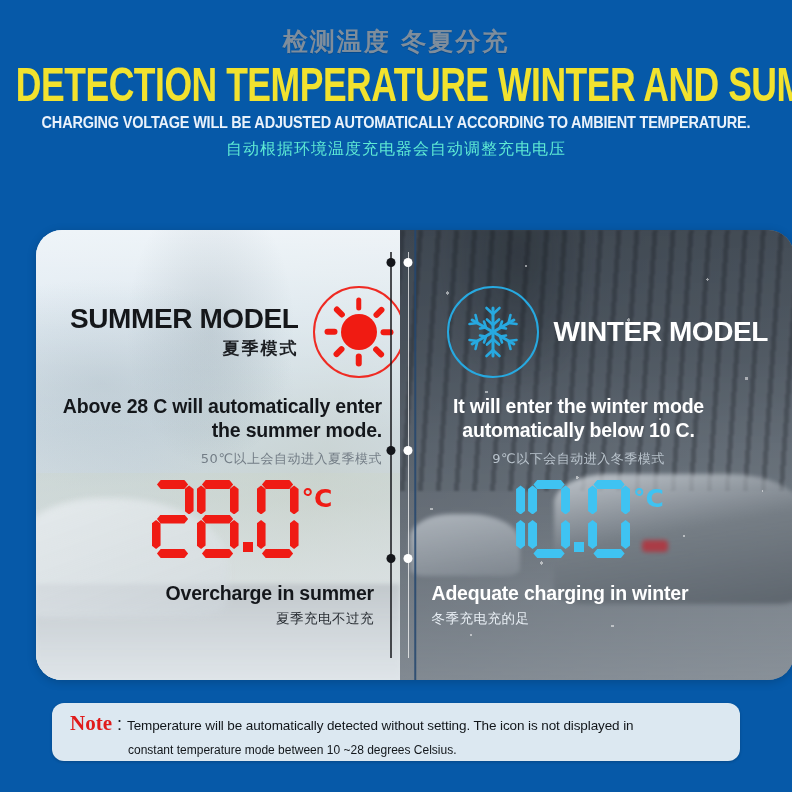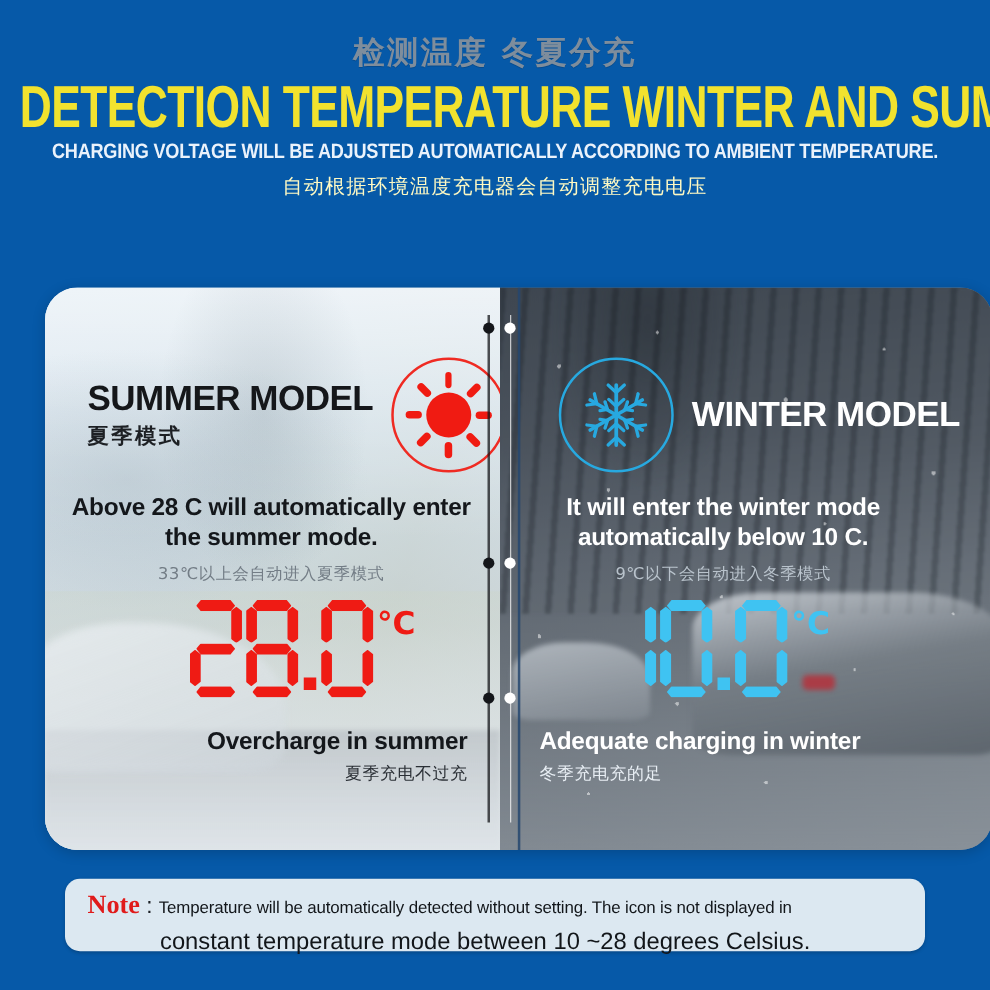--- a/index.html
+++ b/index.html
@@ -33,21 +33,21 @@
   .hdr-en-sub{
     margin-top:16px;
     font-size:14.5px;font-weight:600;letter-spacing:-0.2px;
     color:#eaf2fb;
     transform:scaleY(1.15);
     white-space:nowrap;
   }
   .hdr-cn-sub{
     margin-top:9px;
     font-size:16px;font-weight:500;letter-spacing:1px;
-    color:#fef9c3;
+    color:#5eead4;
     font-family:"DejaVu Sans", sans-serif;
   }
 
   
   .card{
     position:absolute;left:36px;top:230px;width:758px;height:450px;
     border-radius:26px;overflow:hidden;
     display:flex;
     box-shadow:0 2px 10px rgba(0,0,0,.18);
   }
@@ -161,42 +161,42 @@
   .model-en{
     font-size:28px;font-weight:700;letter-spacing:-0.4px;white-space:nowrap;
     line-height:1.05;
   }
   .model-en.sum{color:#15171a;}
   .model-en.win{color:#ffffff;}
   .model-cn{
     font-size:17px;font-weight:600;letter-spacing:2px;margin-top:4px;
     font-family:"DejaVu Sans", sans-serif;
   }
-  .model-cn.sum{color:#1d2024;text-align:left;}
+  .model-cn.sum{color:#1d2024;text-align:right;}
   .model-cn.win{color:#f2f6fa;text-align:left;padding-left:4px;}
 
   
   .icon-ring{
     width:88px;height:88px;border-radius:50%;
     display:flex;align-items:center;justify-content:center;
     flex:0 0 auto;position:relative;
   }
   .icon-ring.sun{border:2.5px solid #ef2b23;}
   .icon-ring.snow{border:2.5px solid #27a9e0;}
   .sun-core{width:36px;height:36px;border-radius:50%;background:#f01b12;}
   .sun-ray{
     position:absolute;left:50%;top:50%;width:5.5px;height:13px;
     background:#f01b12;border-radius:3px;
     transform-origin:50% 50%;
   }
   .snow-svg{display:block;}
 
   
   .stmt{position:absolute;width:330px;}
-  .stmt.sum{left:16px;top:165px;text-align:center;}
+  .stmt.sum{left:16px;top:165px;text-align:right;}
   .stmt.win{left:14px;top:165px;text-align:center;}
   .stmt-en{
     font-size:19.5px;font-weight:600;line-height:1.22;letter-spacing:-0.2px;
   }
   .stmt-en.sum{color:#14171b;}
   .stmt-en.win{color:#ffffff;}
   .stmt-cn{
     font-size:13px;font-weight:500;margin-top:7px;letter-spacing:.5px;
     font-family:"DejaVu Sans", sans-serif;
   }
@@ -246,21 +246,21 @@
     position:absolute;left:52px;top:703px;width:688px;height:58px;
     background:#dce8f1;border-radius:12px;
     padding:10px 16px 10px 18px;box-sizing:border-box;
     box-shadow:0 1px 3px rgba(0,0,0,.2);
   }
   .note-line1{display:flex;align-items:baseline;gap:5px;white-space:nowrap;}
   .note-word{color:#e01b1b;font-size:21px;font-weight:600;line-height:1;
     font-family:"Liberation Serif", serif;}
   .note-colon{color:#1b1f24;font-size:18px;font-weight:500;}
   .note-txt{color:#12161a;font-size:13.5px;font-weight:400;letter-spacing:-0.1px;}
-  .note-line2{margin-top:8px;padding-left:58px;color:#12161a;font-size:19px;}
+  .note-line2{margin-top:8px;padding-left:58px;color:#12161a;font-size:12px;}
 </style>
 </head>
 <body>
 
 <div id="stage">
 
   <div class="header">
     <div class="hdr-cn-top">检测温度 冬夏分充</div>
     <div class="hdr-en-main">DETECTION TEMPERATURE WINTER AND SUMMER</div>
     <div class="hdr-en-sub">CHARGING VOLTAGE WILL BE ADJUSTED AUTOMATICALLY ACCORDING TO AMBIENT TEMPERATURE.</div>
@@ -290,21 +290,21 @@
             <div class="sun-ray" style="transform:translate(-50%,-50%) rotate(135deg) translateY(-28px);"></div>
             <div class="sun-ray" style="transform:translate(-50%,-50%) rotate(180deg) translateY(-28px);"></div>
             <div class="sun-ray" style="transform:translate(-50%,-50%) rotate(225deg) translateY(-28px);"></div>
             <div class="sun-ray" style="transform:translate(-50%,-50%) rotate(270deg) translateY(-28px);"></div>
             <div class="sun-ray" style="transform:translate(-50%,-50%) rotate(315deg) translateY(-28px);"></div>
           </div>
         </div>
 
         <div class="stmt sum">
           <div class="stmt-en sum">Above 28 C will automatically enter the summer mode.</div>
-          <div class="stmt-cn sum">33℃以上会自动进入夏季模式</div>
+          <div class="stmt-cn sum">50℃以上会自动进入夏季模式</div>
         </div>
 
         <div class="temp-wrap sum">
           <div class="seg-digits" id="seg-summer">
               <div style="position: relative; width: 42px; height: 78px;">
                 <div style="position: absolute; left: 5.4px; top: 0px; width: 31.2px; height: 9px; clip-path: polygon(12% 0px, 88% 0px, 100% 50%, 88% 100%, 12% 100%, 0px 50%); background: rgb(239, 27, 20);"></div>
                 <div style="position: absolute; left: 5.4px; top: 34.5px; width: 31.2px; height: 9px; clip-path: polygon(12% 0px, 88% 0px, 100% 50%, 88% 100%, 12% 100%, 0px 50%); background: rgb(239, 27, 20);"></div>
                 <div style="position: absolute; left: 5.4px; top: 69px; width: 31.2px; height: 9px; clip-path: polygon(12% 0px, 88% 0px, 100% 50%, 88% 100%, 12% 100%, 0px 50%); background: rgb(239, 27, 20);"></div>
                 <div style="position: absolute; left: 0px; top: 5.4px; width: 9px; height: 29.1px; clip-path: polygon(0px 12%, 50% 0px, 100% 12%, 100% 88%, 50% 100%, 0px 88%); background: transparent;"></div>
                 <div style="position: absolute; left: 33px; top: 5.4px; width: 9px; height: 29.1px; clip-path: polygon(0px 12%, 50% 0px, 100% 12%, 100% 88%, 50% 100%, 0px 88%); background: rgb(239, 27, 20);"></div>

